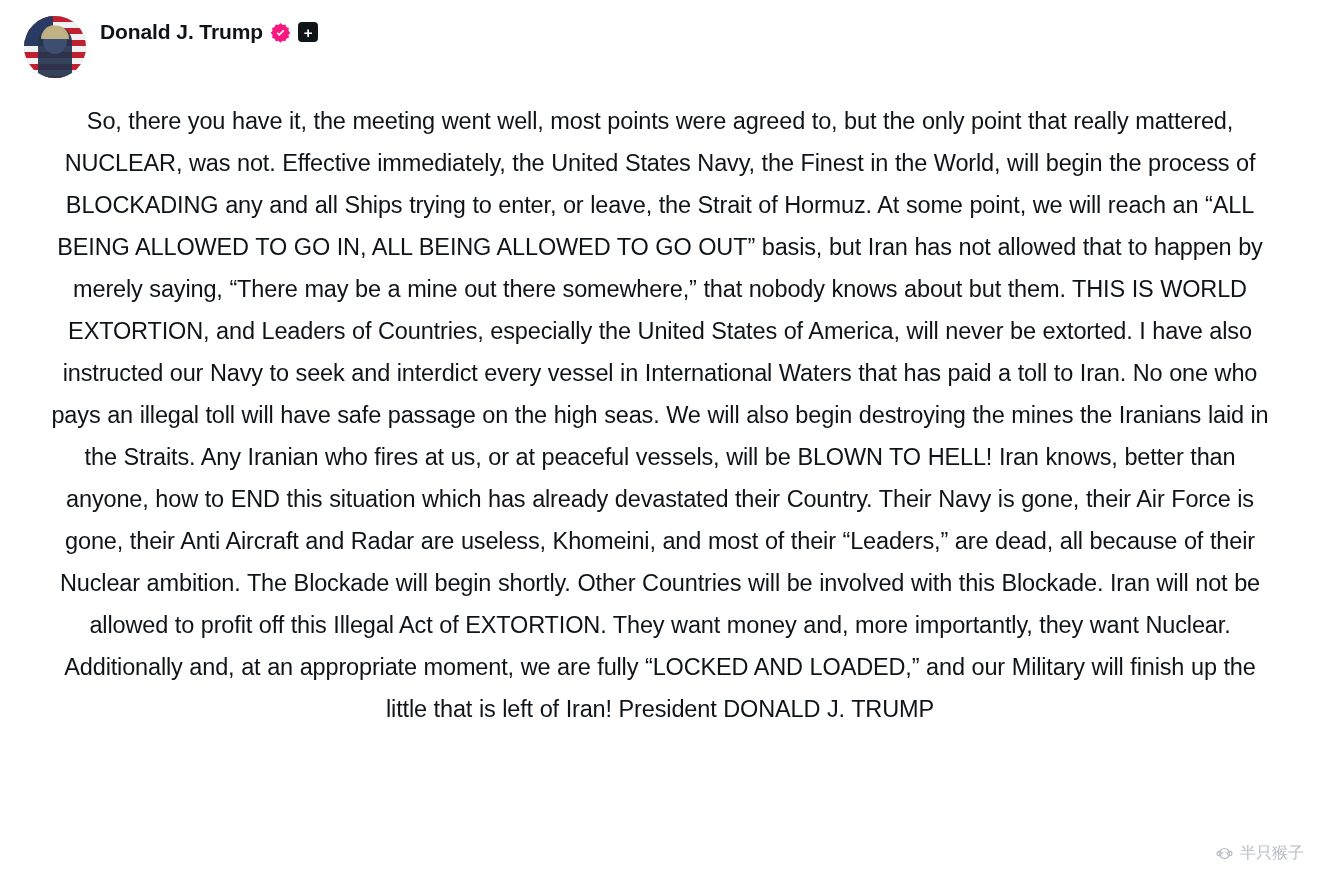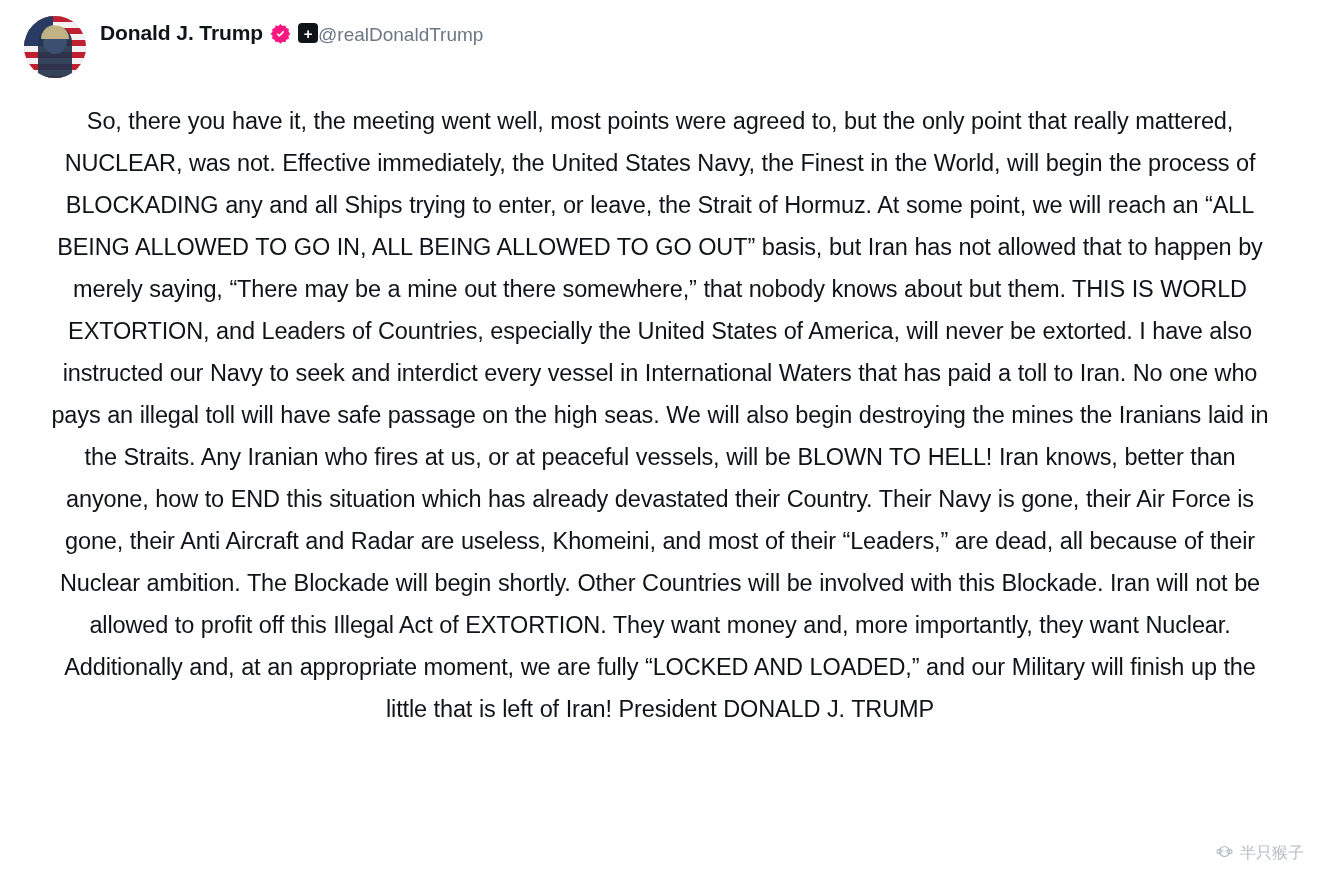--- a/index.html
+++ b/index.html
@@ -82,21 +82,21 @@
     transform: translateX(-50%);
     width: 28px;
     height: 14px;
     border-radius: 14px 14px 0 0;
     background: #d9c48b;
     opacity: 0.85;
   }
 
   .names {
     display: flex;
-    flex-direction: row;
+    flex-direction: column;
     justify-content: flex-start;
     padding-top: 4px;
   }
   .name-row {
     display: flex;
     align-items: center;
     gap: 7px;
   }
   .display-name {
     font-size: 21px;
@@ -145,21 +145,21 @@
     word-spacing: 0.3px;
     text-align: center;
     white-space: pre-wrap;
   }
 
   .watermark {
     position: absolute;
     right: 16px;
     bottom: 8px;
     display: flex;
-    align-items: flex-start;
+    align-items: center;
     gap: 7px;
     color: #b4bcc4;
     font-size: 16px;
   }
   .watermark-icon {
     width: 17px;
     height: 17px;
     display: inline-block;
   }
   .watermark-icon svg { display: block; }
@@ -186,21 +186,20 @@
         <span class="verified-badge">
           <svg width="21" height="21" viewBox="0 0 24 24" aria-hidden="true">
             <path fill="#f91880" d="M12 1.2l2.4 2.1 3.1-.5 1.2 2.9 2.9 1.2-.5 3.1 2.1 2.4-2.1 2.4.5 3.1-2.9 1.2-1.2 2.9-3.1-.5L12 23.6l-2.4-2.1-3.1.5-1.2-2.9-2.9-1.2.5-3.1L.8 12.4l2.1-2.4-.5-3.1 2.9-1.2 1.2-2.9 3.1.5z"></path>
             <path fill="#ffffff" d="M10.6 15.9l-3-3 1.3-1.3 1.7 1.7 4.4-4.4 1.3 1.3z"></path>
           </svg>
         </span>
 
         <span class="plus-badge">+</span>
       </div>
 
-      <div class="handle">@realDonaldTrump</div>
     </div>
   </div>
 
   <div class="post-body">So, there you have it, the meeting went well, most points were agreed to, but the only point that really mattered, NUCLEAR, was not. Effective immediately, the United States Navy, the Finest in the World, will begin the process of BLOCKADING any and all Ships trying to enter, or leave, the Strait of Hormuz. At some point, we will reach an “ALL BEING ALLOWED TO GO IN, ALL BEING ALLOWED TO GO OUT” basis, but Iran has not allowed that to happen by merely saying, “There may be a mine out there somewhere,” that nobody knows about but them. THIS IS WORLD EXTORTION, and Leaders of Countries, especially the United States of America, will never be extorted. I have also instructed our Navy to seek and interdict every vessel in International Waters that has paid a toll to Iran. No one who pays an illegal toll will have safe passage on the high seas. We will also begin destroying the mines the Iranians laid in the Straits. Any Iranian who fires at us, or at peaceful vessels, will be BLOWN TO HELL! Iran knows, better than anyone, how to END this situation which has already devastated their Country. Their Navy is gone, their Air Force is gone, their Anti Aircraft and Radar are useless, Khomeini, and most of their “Leaders,” are dead, all because of their Nuclear ambition. The Blockade will begin shortly. Other Countries will be involved with this Blockade. Iran will not be allowed to profit off this Illegal Act of EXTORTION. They want money and, more importantly, they want Nuclear. Additionally and, at an appropriate moment, we are fully “LOCKED AND LOADED,” and our Military will finish up the little that is left of Iran! President DONALD J. TRUMP</div>
 </div>
 
 <div class="watermark">
   <span class="watermark-icon">
     <svg width="17" height="17" viewBox="0 0 24 24" aria-hidden="true">
       <circle cx="12" cy="12" r="7" fill="none" stroke="#b4bcc4" stroke-width="1.6"></circle>

